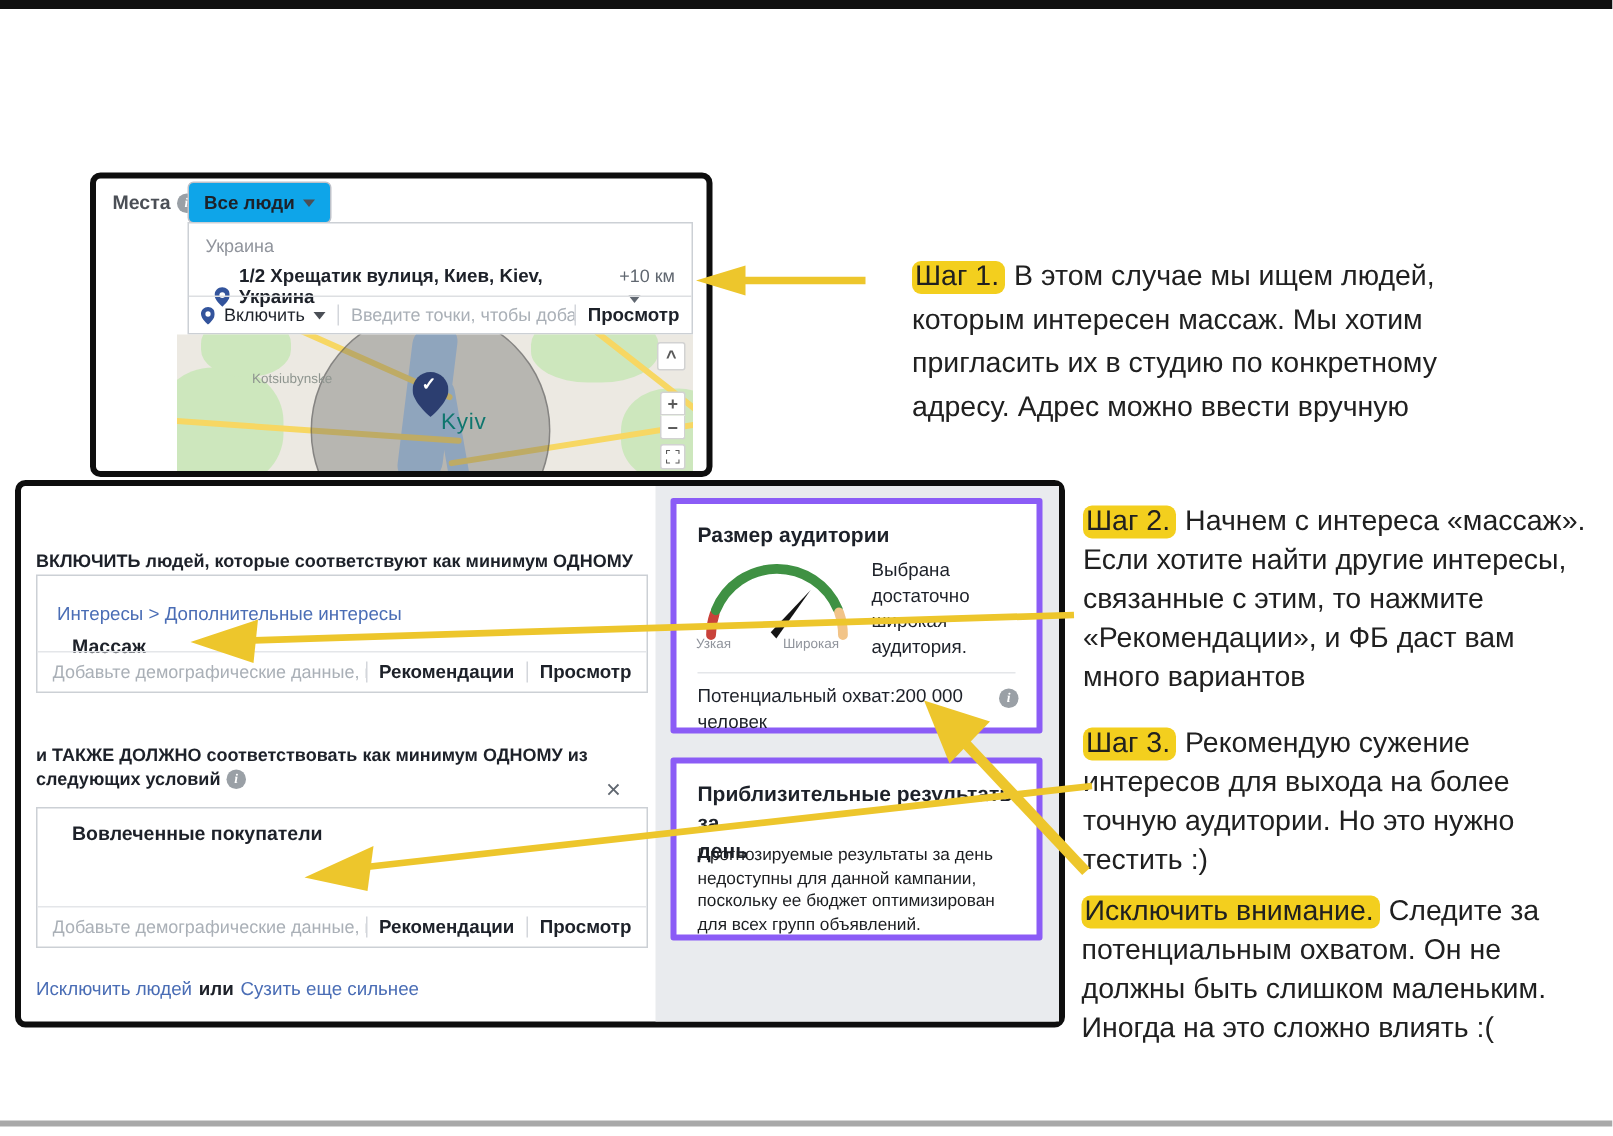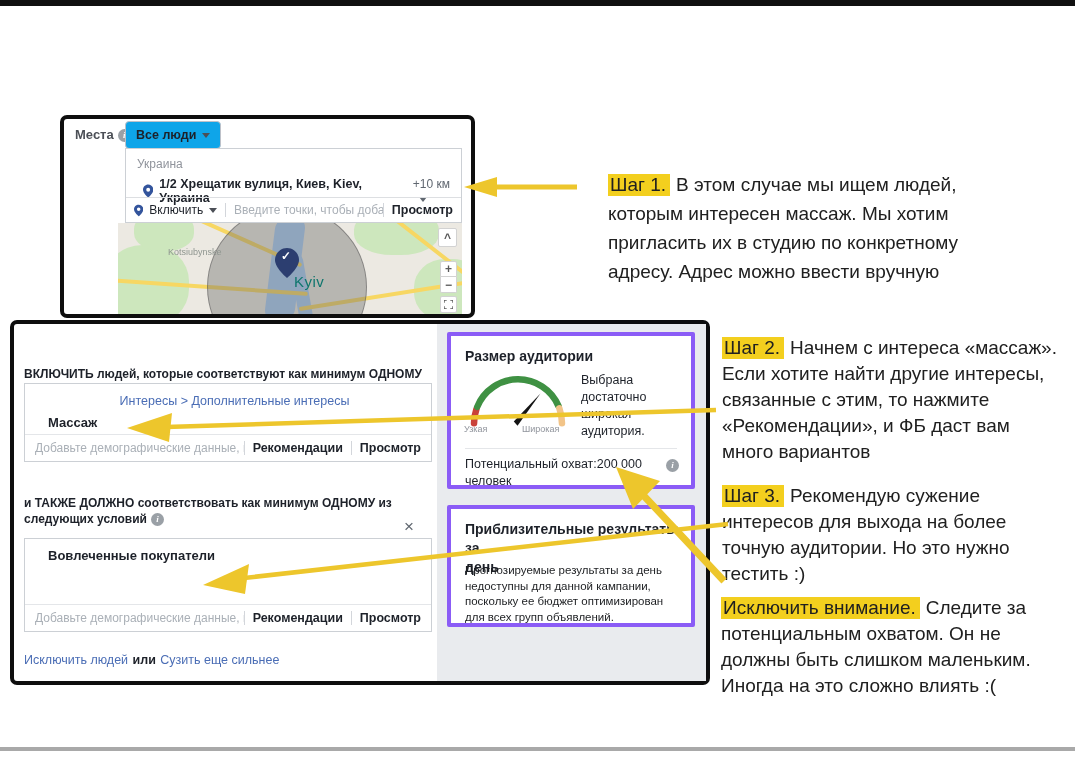--- a/index.html
+++ b/index.html
@@ -17,21 +17,21 @@
   .fb-label{font-size:13px;font-weight:bold;color:#4b4f56;}
   .info-dot{display:inline-block;width:13px;height:13px;border-radius:50%;background:#9aa0a6;
             color:#fff;font-size:9px;font-weight:bold;text-align:center;line-height:13px;
             font-style:italic;vertical-align:1px;margin-left:4px;font-family:"Liberation Serif",serif;}
   .btn-gray{background:#0ea5e9;border:1px solid #bdc1c9;border-radius:4px;height:26px;
             display:flex;align-items:center;padding:0 10px;font-size:12.5px;font-weight:bold;color:#1d2129;}
   .caret{display:inline-block;width:0;height:0;border-left:4px solid transparent;
          border-right:4px solid transparent;border-top:5px solid #4b4f56;margin-left:6px;}
   #loc-box{left:61px;top:29px;width:337px;height:75px;border:1px solid #ccd0d5;background:#fff;box-sizing:border-box;}
   .country{font-size:12px;color:#90949c;}
-  .addr-row{display:flex;align-items:center;}
+  .addr-row{display:flex;align-items:flex-end;}
   .addr-text{font-size:12.5px;font-weight:bold;color:#1d2129;}
   .radius{font-size:12px;color:#606770;margin-left:12px;}
   .pin{display:inline-block;}
   #include-row{position:absolute;left:0;bottom:0;width:100%;height:25px;border-top:1px solid #dddfe2;
                display:flex;align-items:center;box-sizing:border-box;padding:0 8px;font-size:12px;color:#1d2129;}
   .vdiv{width:1px;height:14px;background:#d3d6db;margin:0 8px;}
   .placeholder{color:#aab0b7;font-size:12px;white-space:nowrap;overflow:hidden;}
   .bold-act{font-weight:bold;color:#1d2129;font-size:12.5px;white-space:nowrap;}
   
   #map{left:54px;top:104px;width:344px;height:91px;background:#ece9e2;overflow:hidden;}
@@ -57,21 +57,21 @@
   #right-col{left:423px;top:0;width:269px;height:357px;background:#e9ebee;}
   .card{position:absolute;background:#fff;border:4px solid #8b5cf6;box-sizing:border-box;border-radius:2px;}
   .card-title{font-size:14px;font-weight:bold;color:#1d2129;line-height:19px;white-space:pre-line;}
   .gauge-lbl{position:absolute;font-size:9px;color:#90949c;}
   .status-txt{position:absolute;font-size:12.5px;color:#1d2129;line-height:17px;white-space:pre-line;}
   .card-div{position:absolute;left:14px;right:14px;height:1px;background:#e4e6e9;}
   .reach{position:absolute;font-size:12.5px;color:#1d2129;line-height:17px;white-space:pre-line;}
   .card-body{position:absolute;font-size:11.5px;color:#1c1e21;line-height:15.5px;white-space:pre-line;}
   
   .note-block{position:absolute;font-size:19px;color:#202020;white-space:pre-line;}
-  .hl{background:#f3cf1e;padding:0 4px 1px 2px;margin-right:6px;}
+  .hl{background:#f3cf1e;padding:0 4px 1px 2px;margin-right:6px;border-radius:6px;}
   #arrows{left:0;top:0;width:1075px;height:757px;z-index:50;pointer-events:none;}
 </style>
 </head>
 <body>
 
 <div class="abs" id="top-bar"></div>
 <div class="abs" id="bottom-bar"></div>
 
 <div class="abs shot" id="panel-places">
   <div class="abs fb-label" style="left:11px;top:8px;">
@@ -135,21 +135,21 @@
 
 <div class="abs shot" id="panel-targeting">
   <div class="abs" id="right-col"></div>
 
   <div class="abs" id="left-col-hdrs" style="left:10px;top:26px;width:400px;">
     <span>ВКЛЮЧИТЬ людей, которые соответствуют как минимум ОДНОМУ из
 следующих условий</span><span class="info-dot">i</span>
   </div>
 
   <div class="cond-box" style="left:10px;top:59px;width:408px;height:79px;">
-    <div class="crumb" style="margin:10px 0 0 13px;text-align:center;">Интересы &gt; Дополнительные интересы</div>
+    <div class="crumb" style="margin:18px 0 0 13px;">Интересы &gt; Дополнительные интересы</div>
     <div class="crumb-val" style="margin:7px 0 0 23px;">Массаж</div>
     <div class="box-foot">
       <span class="placeholder">Добавьте демографические данные, и...</span>
       <span class="vdiv" style="margin-left:auto;"></span>
       <span class="bold-act">Рекомендации</span>
       <span class="vdiv"></span>
       <span class="bold-act">Просмотр</span>
     </div>
   </div>
 

